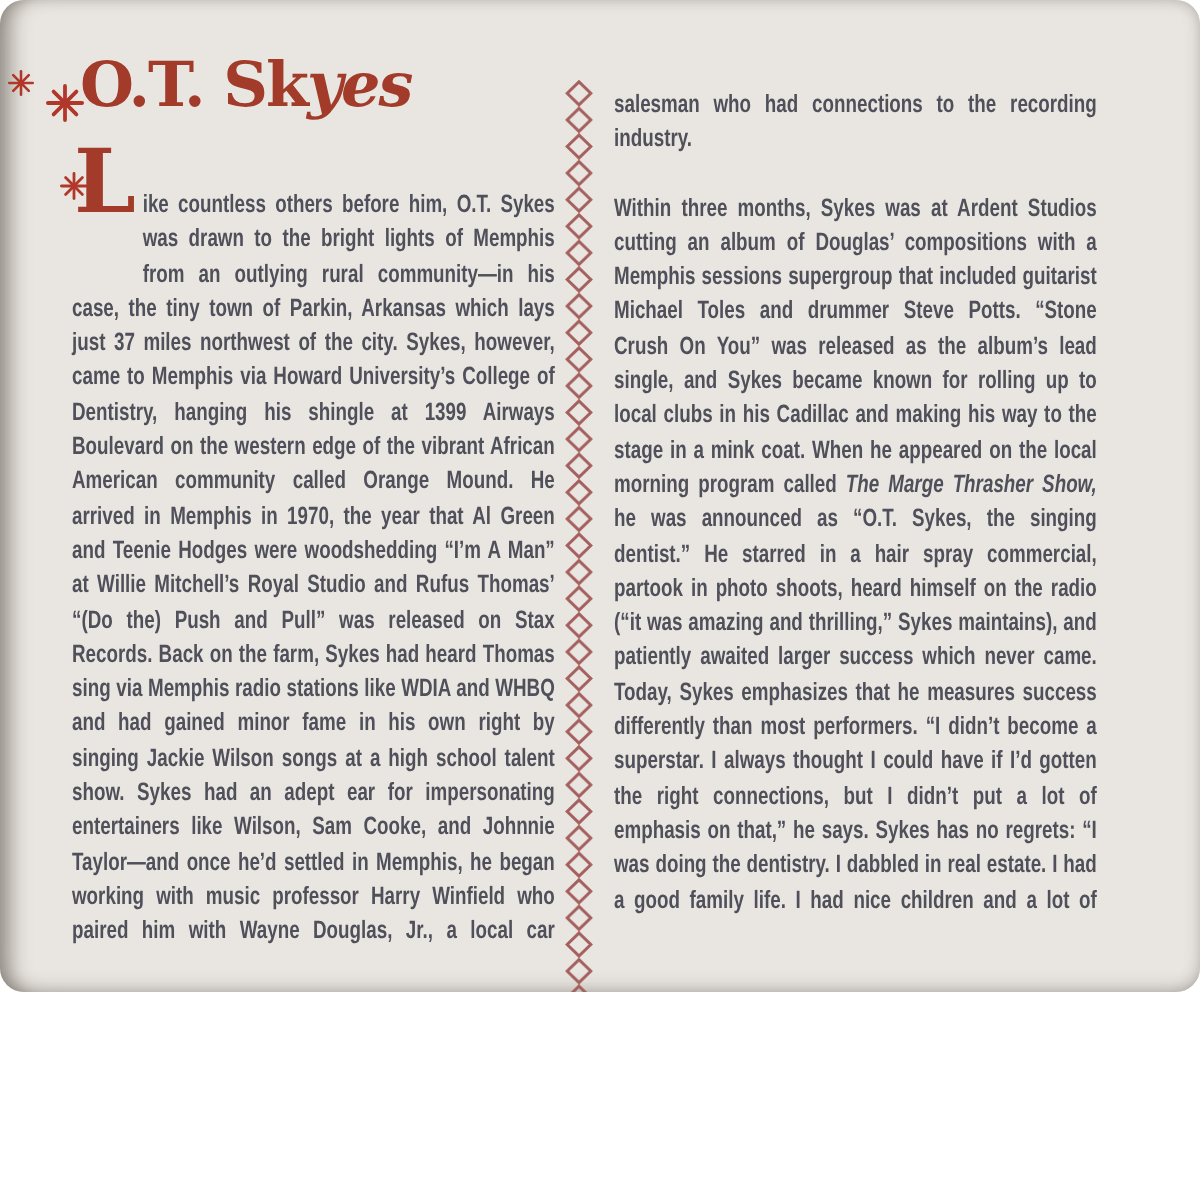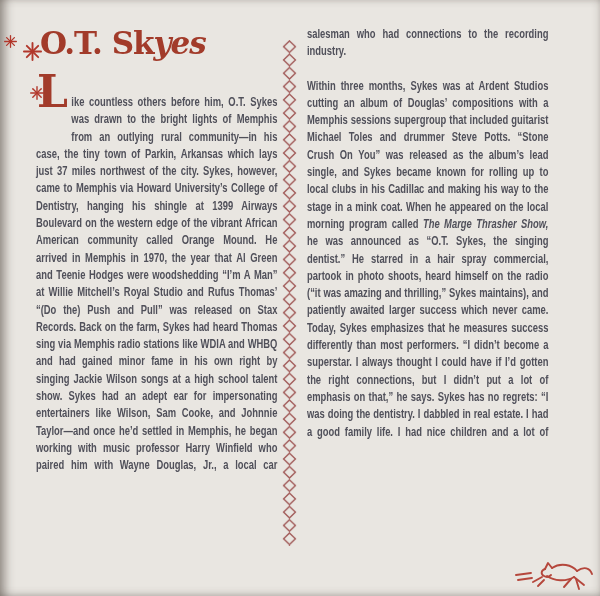--- a/index.html
+++ b/index.html
@@ -1,28 +1,29 @@
 <!DOCTYPE html>
 <html style="--accent: #a23b2a; --star: #b2372b; --ink: #50505a; --paper: #e9e6e1; --divider: #a4605e; --illustration: #b5473c;"><head>
 <meta charset="utf-8">
 <style>
   html, body { margin: 0; padding: 0; }
   body { font-family: "Liberation Sans", sans-serif; }
 
   .page {
     position: relative;
     width: 600px;
-    height: 596px;
+    height: 496px;
     background: var(--paper, #e9e6e1);
     overflow: hidden;
     box-shadow:
       inset 12px 0 10px -7px rgba(70,60,52,0.5),
       inset -5px 0 8px -5px rgba(70,60,52,0.25),
       inset 0 6px 8px -6px rgba(70,60,52,0.2),
       inset 0 -7px 9px -6px rgba(70,60,52,0.3);
+    border-radius: 12px;
   }
 
   
   .title {
     position: absolute;
     left: 40px;
     top: 26px;
     font-family: "DejaVu Serif", serif;
     font-weight: bold;
     font-size: 31px;
@@ -37,21 +38,21 @@
   .star { position: absolute; }
   .star line { stroke: var(--star, #b2372b); stroke-width: 2; stroke-linecap: round; }
 
   
   .col {
     position: absolute;
     width: 242px;
     color: var(--ink, #50505a);
   }
   .col-left  { left: 36px;  top: 74px; margin-top: 20px; }
-  .col-right { left: 307px; top: 26px; }
+  .col-right { left: 307px; top: 44px; }
 
   .squeeze {
     width: 321px;
     transform: scaleX(0.752);
     transform-origin: 0 0;
   }
 
   .col p {
     margin: 0 0 17px 0;
     font-size: 12.5px;

